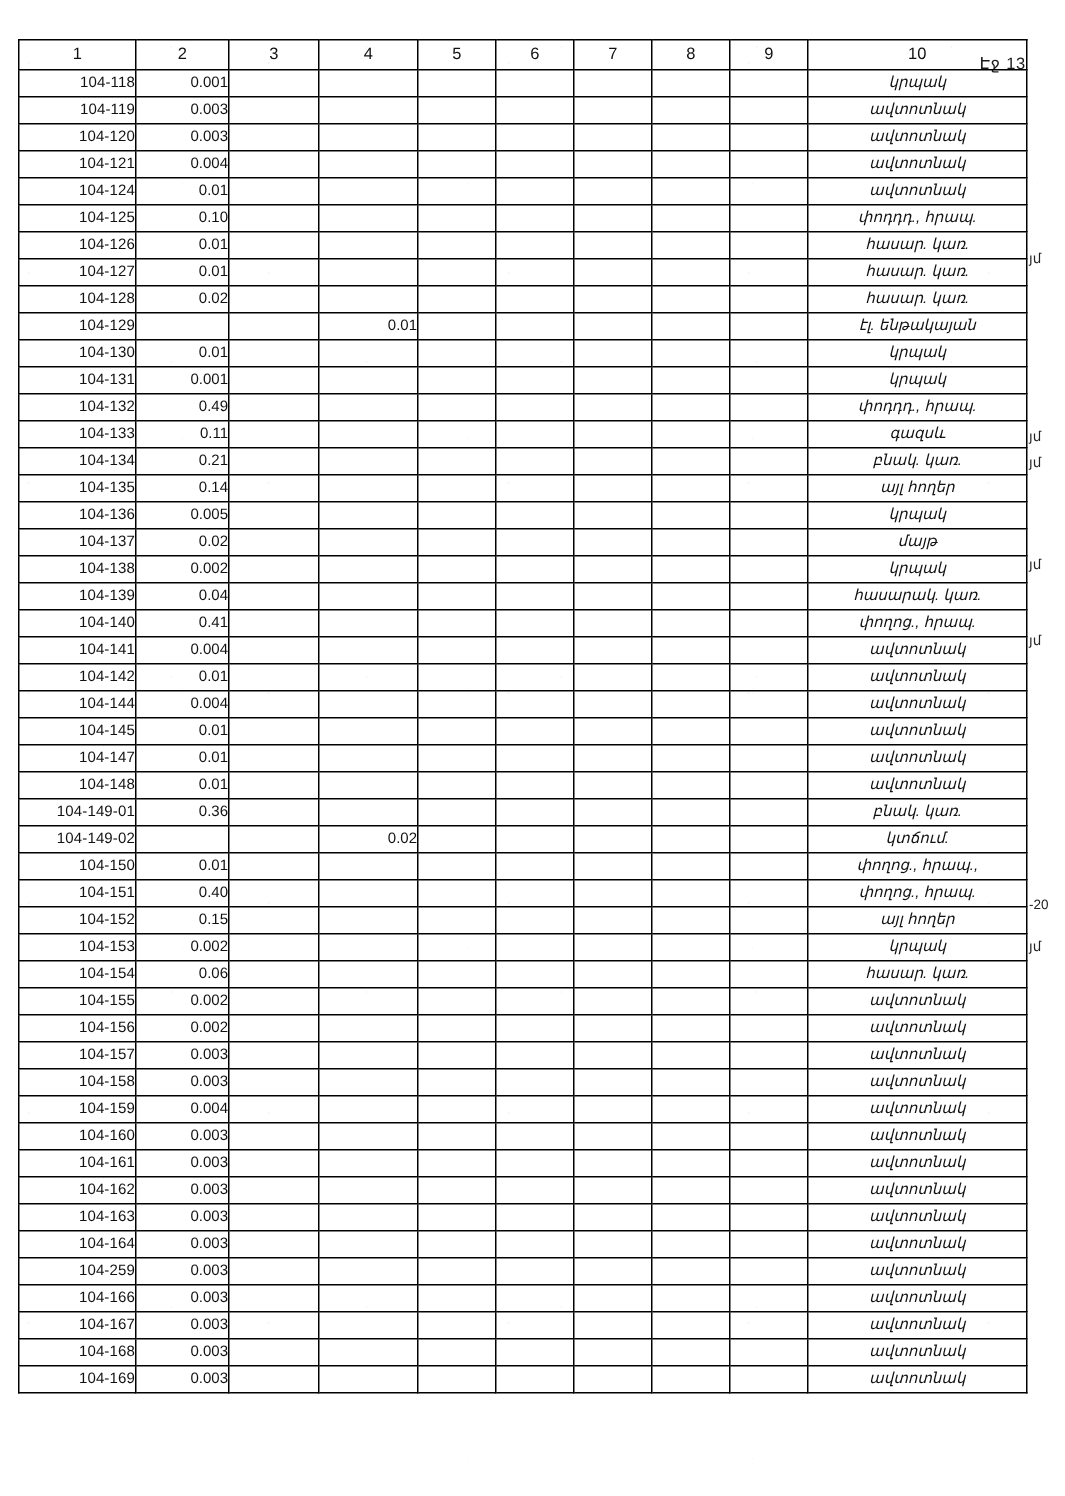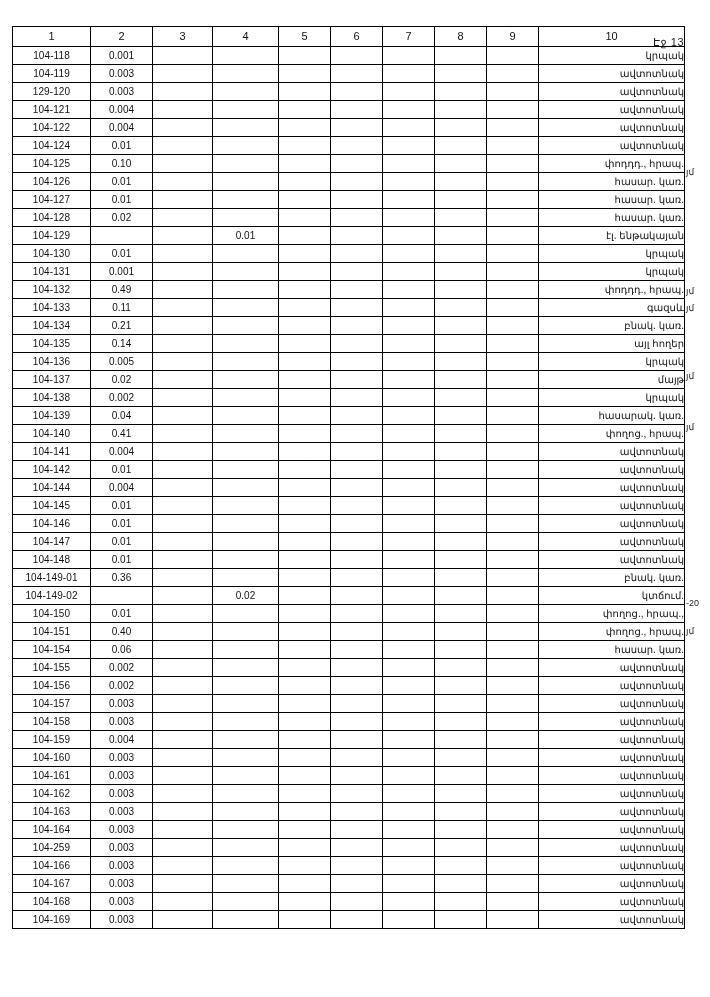--- a/index.html
+++ b/index.html
@@ -65,34 +65,35 @@
   col.c3  { width: 60px; }
   col.c4  { width: 66px; }
   col.c5  { width: 52px; }
   col.c6  { width: 52px; }
   col.c7  { width: 52px; }
   col.c8  { width: 52px; }
   col.c9  { width: 52px; }
   col.c10 { width: 146px; }
 
   td.code {
-    text-align: center;
+    text-align: right;
     padding-left: 3px;
     font-size: 10px;
     letter-spacing: 0.1px;
   }
   td.num {
-    text-align: center;
+    text-align: right;
     font-size: 10px;
   }
   td.blank { }
   td.note {
-    text-align: right;
+    text-align: center;
     padding-left: 4px;
     font-size: 10px;
+    font-style: italic;
   }
   .margin-notes {
     position: absolute;
     top: 26px;
     left: 684px;
     width: 16px;
     height: 960px;
   }
   .margin-note {
     position: absolute;
@@ -167,21 +168,21 @@
             <td class="blank"></td>
             <td class="blank"></td>
             <td class="blank"></td>
             <td class="blank"></td>
             <td class="blank"></td>
             <td class="blank"></td>
             <td class="blank"></td>
             <td class="note">ավտոտնակ</td>
           </tr>
           <tr>
-            <td class="code">129-120</td>
+            <td class="code">104-120</td>
             <td class="num">0.003</td>
             <td class="blank"></td>
             <td class="blank"></td>
             <td class="blank"></td>
             <td class="blank"></td>
             <td class="blank"></td>
             <td class="blank"></td>
             <td class="blank"></td>
             <td class="note">ավտոտնակ</td>
           </tr>
@@ -191,32 +192,20 @@
             <td class="blank"></td>
             <td class="blank"></td>
             <td class="blank"></td>
             <td class="blank"></td>
             <td class="blank"></td>
             <td class="blank"></td>
             <td class="blank"></td>
             <td class="note">ավտոտնակ</td>
           </tr>
           <tr>
-            <td class="code">104-122</td>
-            <td class="num">0.004</td>
-            <td class="blank"></td>
-            <td class="blank"></td>
-            <td class="blank"></td>
-            <td class="blank"></td>
-            <td class="blank"></td>
-            <td class="blank"></td>
-            <td class="blank"></td>
-            <td class="note">ավտոտնակ</td>
-          </tr>
-          <tr>
             <td class="code">104-124</td>
             <td class="num">0.01</td>
             <td class="blank"></td>
             <td class="blank"></td>
             <td class="blank"></td>
             <td class="blank"></td>
             <td class="blank"></td>
             <td class="blank"></td>
             <td class="blank"></td>
             <td class="note">ավտոտնակ</td>
@@ -455,32 +444,20 @@
             <td class="blank"></td>
             <td class="blank"></td>
             <td class="blank"></td>
             <td class="blank"></td>
             <td class="blank"></td>
             <td class="blank"></td>
             <td class="blank"></td>
             <td class="note">ավտոտնակ</td>
           </tr>
           <tr>
-            <td class="code">104-146</td>
-            <td class="num">0.01</td>
-            <td class="blank"></td>
-            <td class="blank"></td>
-            <td class="blank"></td>
-            <td class="blank"></td>
-            <td class="blank"></td>
-            <td class="blank"></td>
-            <td class="blank"></td>
-            <td class="note">ավտոտնակ</td>
-          </tr>
-          <tr>
             <td class="code">104-147</td>
             <td class="num">0.01</td>
             <td class="blank"></td>
             <td class="blank"></td>
             <td class="blank"></td>
             <td class="blank"></td>
             <td class="blank"></td>
             <td class="blank"></td>
             <td class="blank"></td>
             <td class="note">ավտոտնակ</td>
@@ -537,20 +514,44 @@
             <td class="code">104-151</td>
             <td class="num">0.40</td>
             <td class="blank"></td>
             <td class="blank"></td>
             <td class="blank"></td>
             <td class="blank"></td>
             <td class="blank"></td>
             <td class="blank"></td>
             <td class="blank"></td>
             <td class="note">փողոց., հրապ.</td>
+          </tr>
+          <tr>
+            <td class="code">104-152</td>
+            <td class="num">0.15</td>
+            <td class="blank"></td>
+            <td class="blank"></td>
+            <td class="blank"></td>
+            <td class="blank"></td>
+            <td class="blank"></td>
+            <td class="blank"></td>
+            <td class="blank"></td>
+            <td class="note">այլ հողեր</td>
+          </tr>
+          <tr>
+            <td class="code">104-153</td>
+            <td class="num">0.002</td>
+            <td class="blank"></td>
+            <td class="blank"></td>
+            <td class="blank"></td>
+            <td class="blank"></td>
+            <td class="blank"></td>
+            <td class="blank"></td>
+            <td class="blank"></td>
+            <td class="note">կրպակ</td>
           </tr>
           <tr>
             <td class="code">104-154</td>
             <td class="num">0.06</td>
             <td class="blank"></td>
             <td class="blank"></td>
             <td class="blank"></td>
             <td class="blank"></td>
             <td class="blank"></td>
             <td class="blank"></td>

